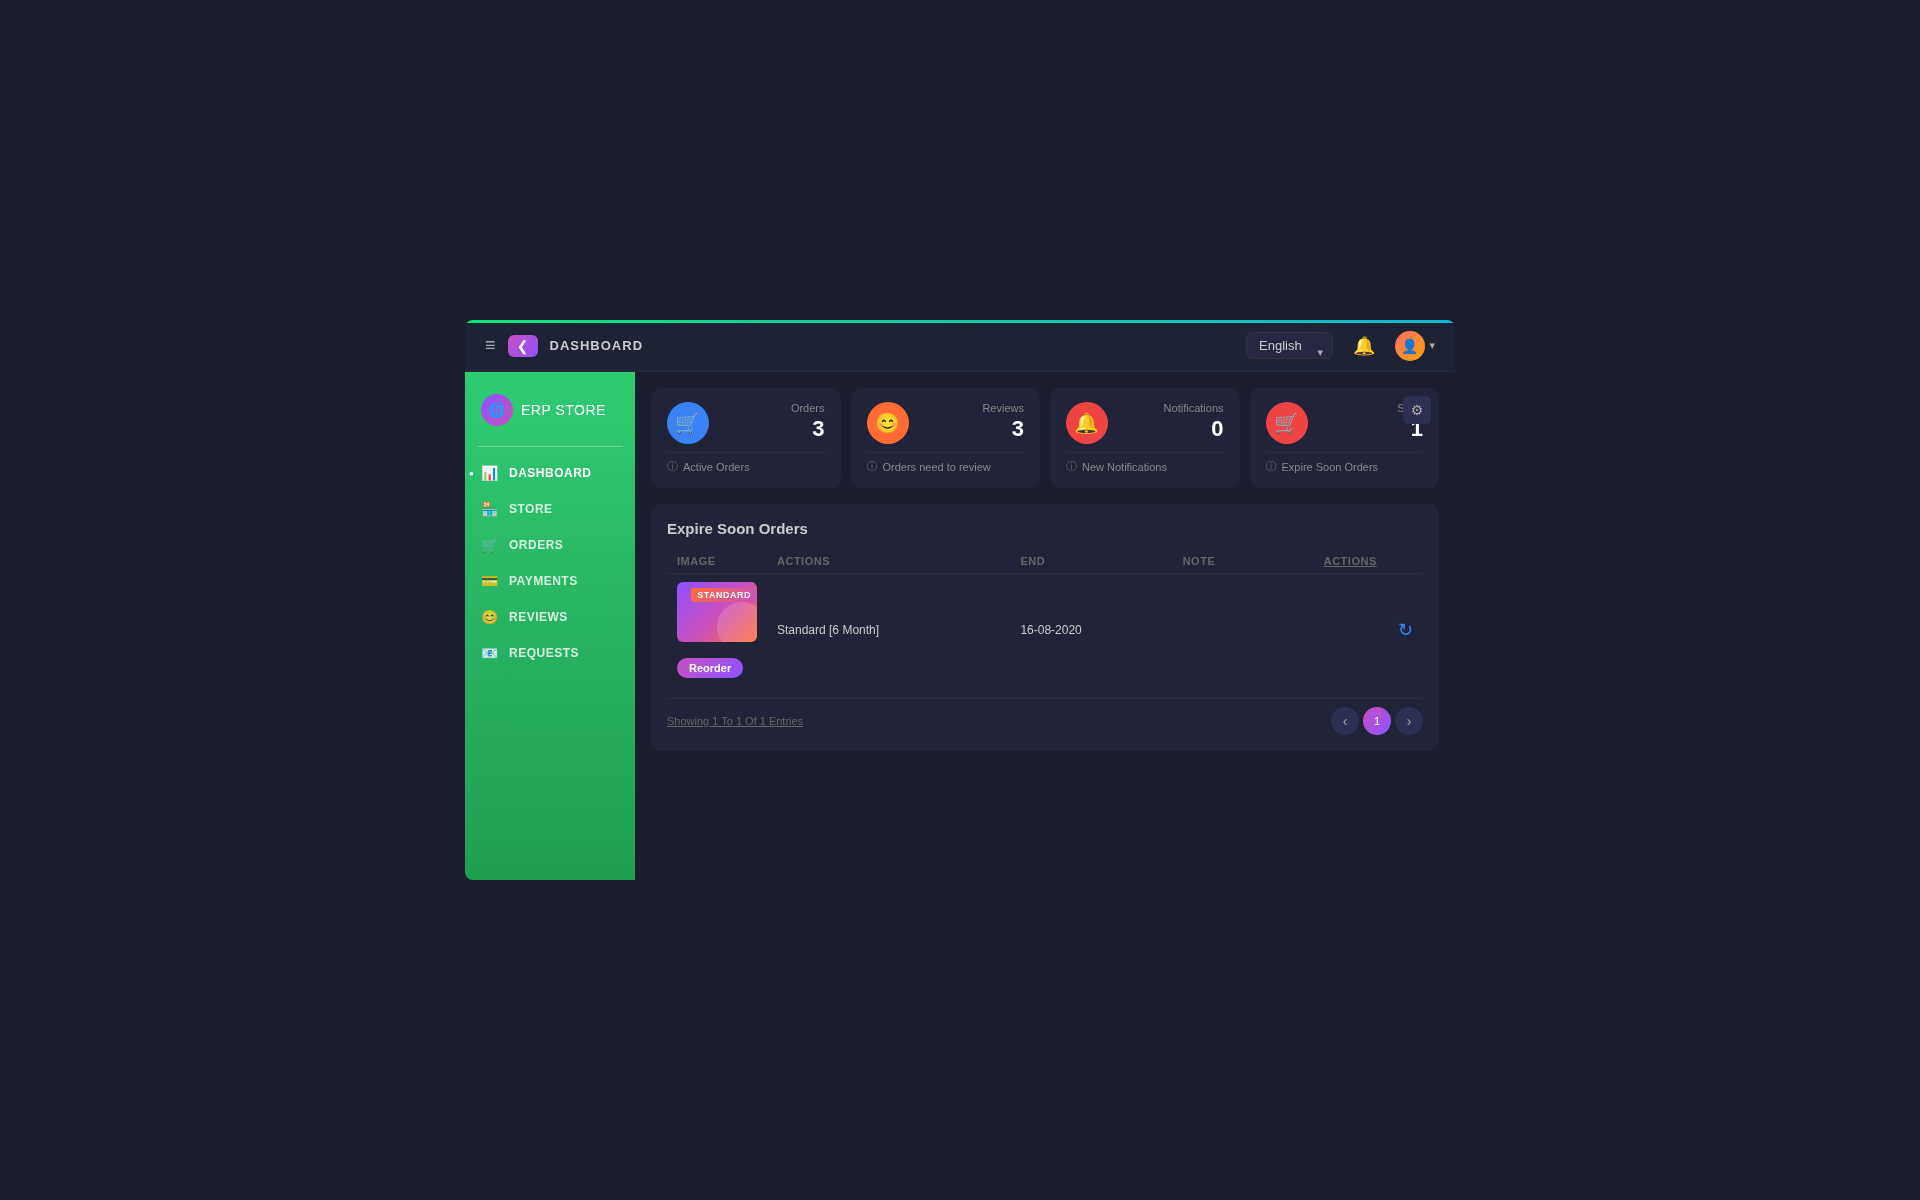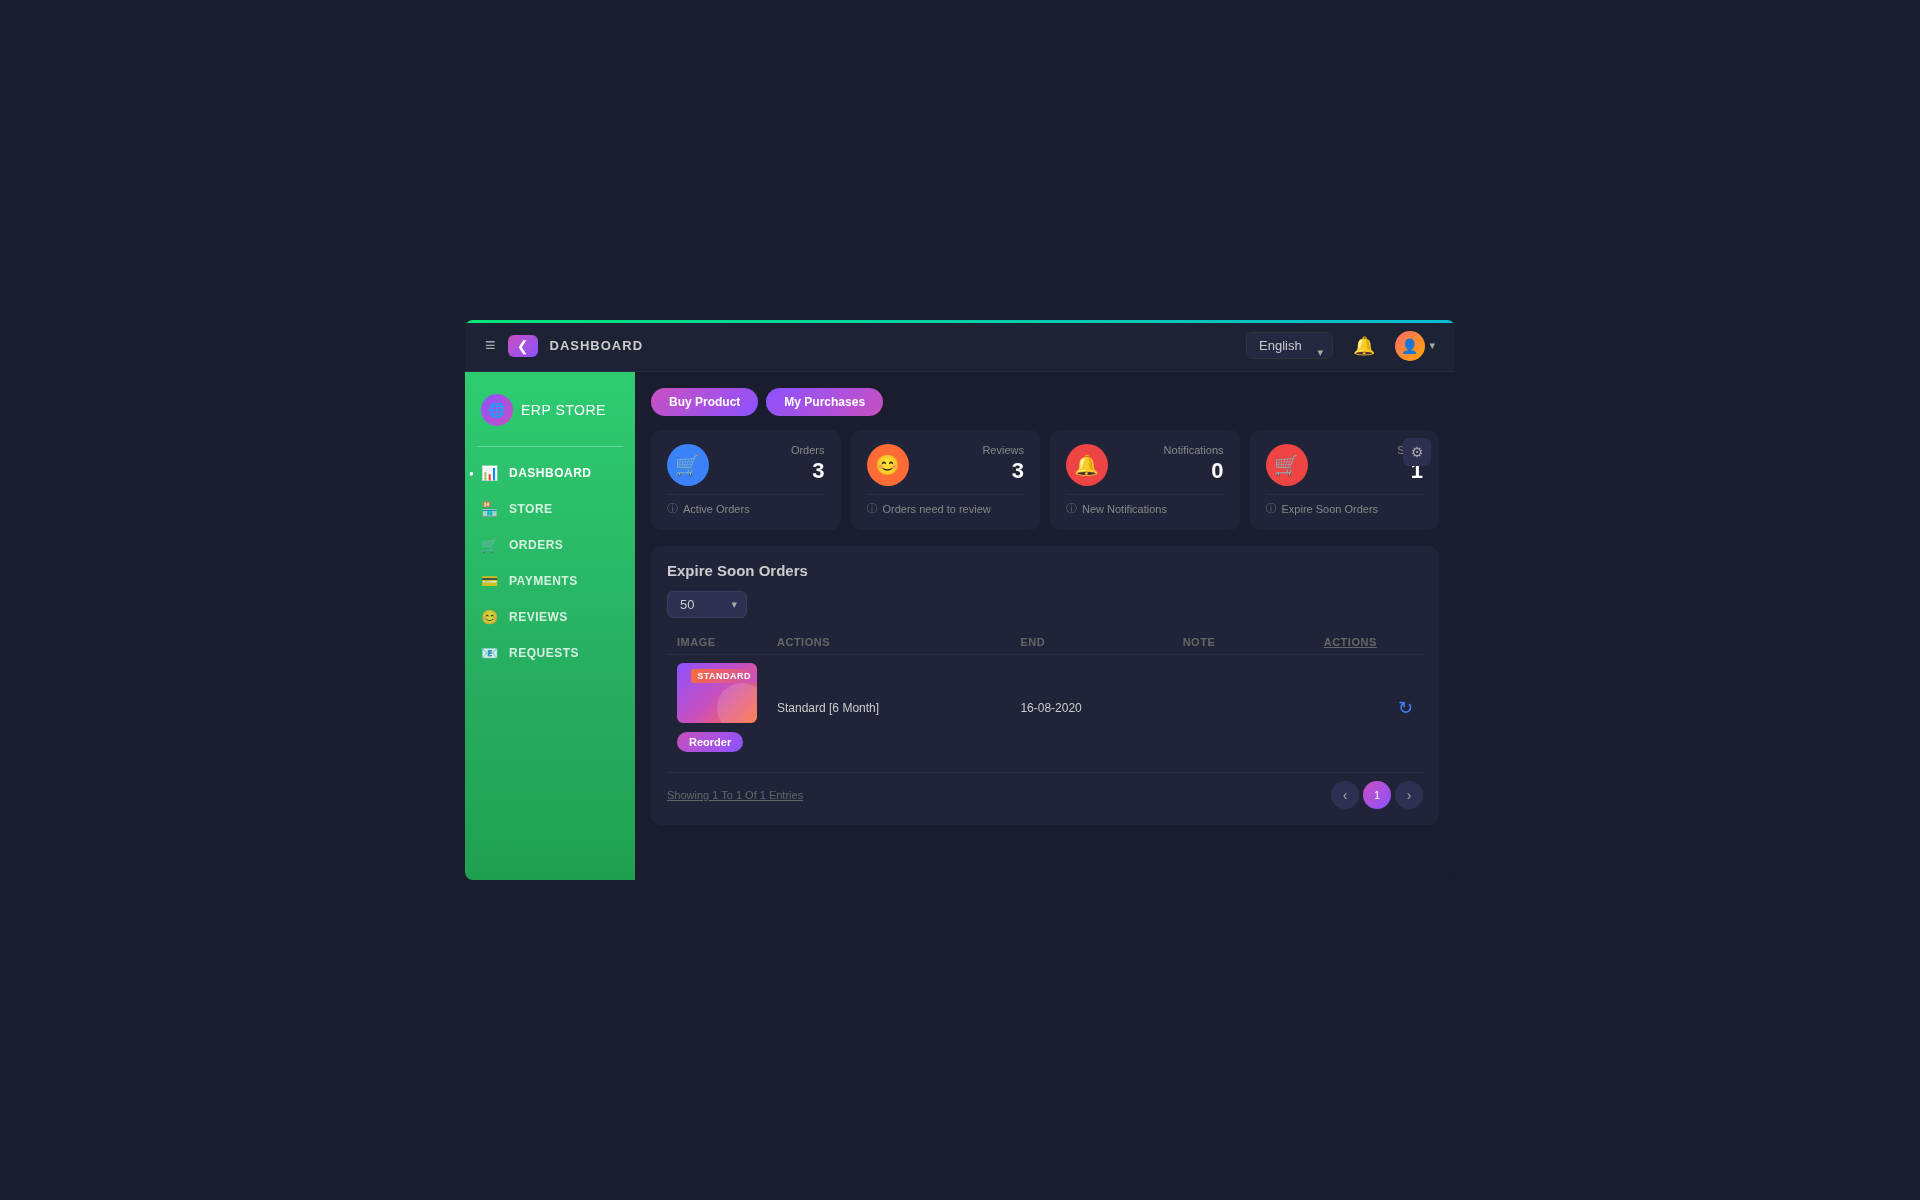--- a/index.html
+++ b/index.html
@@ -407,21 +407,21 @@
     }
     .reorder-btn {
       background: linear-gradient(135deg, #c850c0, #8c52ff);
       color: white;
       border: none;
       border-radius: 12px;
       padding: 4px 12px;
       font-size: 11px;
       font-weight: 600;
       cursor: pointer;
-      margin-top: 9px;
+      margin-top: 16px;
       display: block;
     }
     .refresh-icon {
       color: #3b82f6;
       font-size: 18px;
       cursor: pointer;
     }
     .table-footer {
       display: flex;
       justify-content: space-between;
@@ -531,24 +531,20 @@
           <span>REVIEWS</span>
         </div>
         <div class="nav-item">
           <span class="nav-icon">📧</span>
           <span>REQUESTS</span>
         </div>
       </div>
 
       <div class="content">
 
-        <div class="top-actions">
-          <button class="btn-buy">Buy Product</button>
-          <button class="btn-purchases">My Purchases</button>
-        </div>
 
         <div class="stats-row">
 
           <div class="stat-card">
             <div class="stat-top">
               <div class="stat-icon blue">🛒</div>
               <div class="stat-label-val">
                 <div class="stat-label">Orders</div>
                 <div class="stat-value">3</div>
               </div>
@@ -601,30 +597,20 @@
             </div>
             <button class="gear-btn">
               <span>⚙</span>
             </button>
           </div>
         </div>
 
         <div class="section">
           <div class="section-title">Expire Soon Orders</div>
 
-          <div class="per-page-wrapper">
-            <div class="per-page-wrapper-inner">
-              <select class="per-page-select">
-                <option>50</option>
-                <option>10</option>
-                <option>25</option>
-                <option>100</option>
-              </select>
-            </div>
-          </div>
 
           <div class="table-wrapper">
             <table>
               <thead>
                 <tr>
                   <th>IMAGE</th>
                   <th>ACTIONS</th>
                   <th>END</th>
                   <th>NOTE</th>
                   <th style="text-align:center;text-decoration:underline;">ACTIONS</th>

